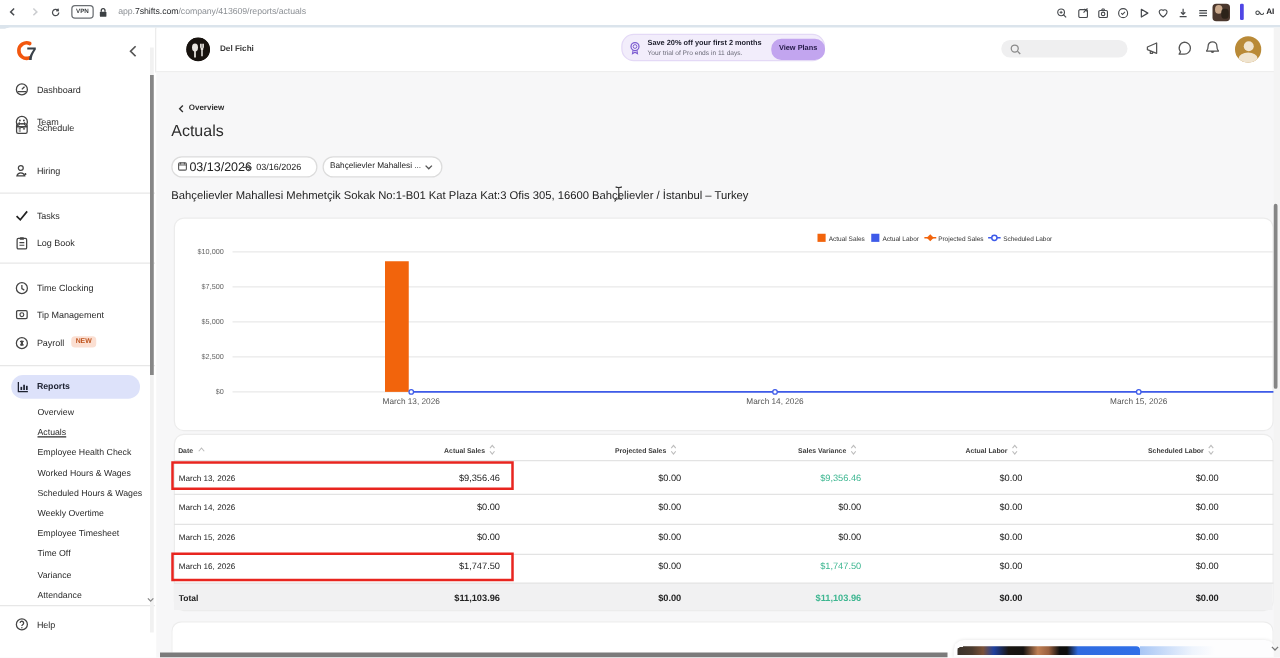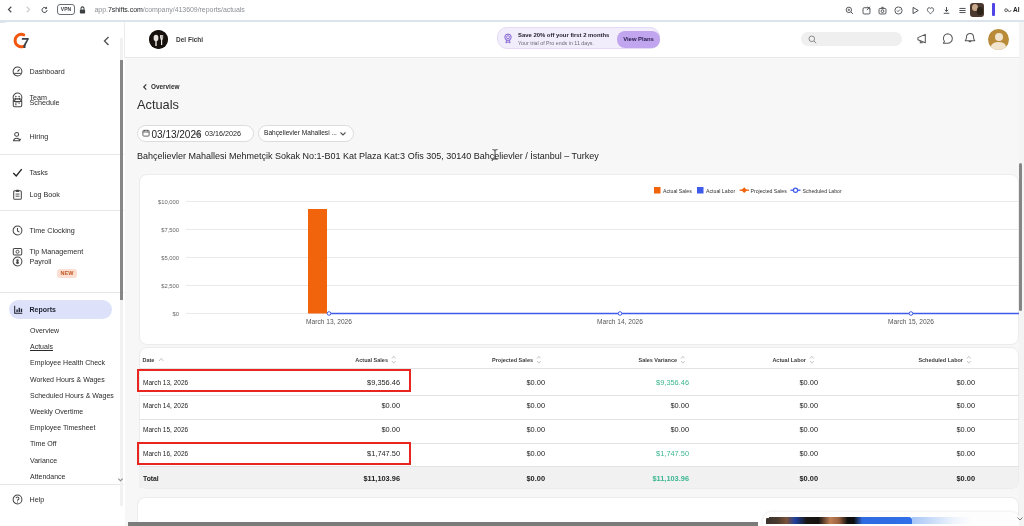--- a/index.html
+++ b/index.html
@@ -124,21 +124,21 @@
       </svg>Log Book</div>
   <div class="divider" style="top:188px"></div>
   <div class="navitem" style="top:201px"><svg width="11" height="11" viewBox="0 0 13 13">
         <circle cx="6.5" cy="6.5" r="5.2" stroke="#444" stroke-width="1.2" fill="none"></circle>
         <path d="M6.5 3.5 V7 l2.3 1.4" stroke="#444" stroke-width="1.2" fill="none"></path>
       </svg>Time Clocking</div>
   <div class="navitem" style="top:222.5px"><svg width="11" height="11" viewBox="0 0 13 13">
         <rect x="1.5" y="3" width="10" height="7.5" rx="1.2" stroke="#444" stroke-width="1.2" fill="none"></rect>
         <circle cx="6.5" cy="6.8" r="1.8" stroke="#444" stroke-width="1.1" fill="none"></circle>
       </svg>Tip Management</div>
-  <div class="navitem" style="top:232px"><svg width="11" height="11" viewBox="0 0 13 13">
+  <div class="navitem" style="top:245px"><svg width="11" height="11" viewBox="0 0 13 13">
         <circle cx="6.5" cy="6.5" r="5.2" stroke="#444" stroke-width="1.2" fill="none"></circle>
         <path d="M8.3 4.8 a1.8 1.3 0 1 0 0 3.4 h-3.6 a1.8 1.3 0 1 0 0-3.4" stroke="#444" stroke-width="1.1" fill="none"></path>
         <path d="M6.5 3.8 v5.4" stroke="#444" stroke-width="1.1"></path>
       </svg>Payroll</div>
   <div class="abs" style="left:57px;top:247px;background:#fbdfd2;color:#c05621;font-size:5.5px;font-weight:bold;border-radius:3px;padding:1.5px 3.5px;line-height:1">NEW</div>
   <div class="divider" style="top:270px"></div>
   <div id="reportspill"><svg style="margin:0 6px 0 3.5px" width="11" height="11" viewBox="0 0 13 13">
         <path d="M2 2 v9 h9" stroke="#1c2130" stroke-width="1.2" fill="none"></path>
         <rect x="4" y="6.5" width="1.6" height="3" fill="#1c2130"></rect>
         <rect x="6.6" y="4.5" width="1.6" height="5" fill="#1c2130"></rect>
@@ -224,21 +224,21 @@
 <div class="abs" style="left:151.5px;top:129px;font-size:10px;color:#222">03/13/2026</div>
 <svg class="abs" style="left:193px;top:129.5px" width="9" height="8" viewBox="0 0 9 8">
     <path d="M1 4 h6.5 M5 1.5 L7.8 4 L5 6.5" stroke="#555" stroke-width=".9" fill="none"></path>
   </svg>
 <div class="abs" style="left:205px;top:129px;font-size:7.2px;color:#222">03/16/2026</div>
 <div class="abs" style="left:258px;top:124.5px;width:96px;height:17px;background:#fff;border:1px solid #dcdcdc;border-radius:8.5px"></div>
 <div class="abs" style="left:264px;top:129px;font-size:6.6px;color:#222;white-space:nowrap">Bahçelievler Mahallesi ...</div>
 <svg class="abs" style="left:339px;top:130.5px" width="8" height="6" viewBox="0 0 8 6">
     <path d="M1.5 1.5 L4 4 L6.5 1.5" stroke="#555" stroke-width="1.1" fill="none"></path>
   </svg>
-<div class="abs" style="left:137px;top:151px;font-size:9px;color:#222;white-space:nowrap">Bahçelievler Mahallesi Mehmetçik Sokak No:1-B01 Kat Plaza Kat:3 Ofis 305, 30140 Bahçelievler / İstanbul – Turkey</div>
+<div class="abs" style="left:137px;top:151px;font-size:9px;color:#222;white-space:nowrap">Bahçelievler Mahallesi Mehmetçik Sokak No:1-B01 Kat Plaza Kat:3 Ofis 305, 16600 Bahçelievler / İstanbul – Turkey</div>
 <svg class="abs" style="left:491px;top:148px" width="8" height="13" viewBox="0 0 8 13">
     <path d="M1.5 1.5 c1 .5 2 .5 2.5 .5 c.5 0 1.5 0 2.5 -.5 M4 2 v9 M1.5 11.5 c1-.5 2-.5 2.5-.5 c.5 0 1.5 0 2.5 .5" stroke="#333" stroke-width=".9" fill="none"></path>
   </svg>
 
 <div class="card" style="left:139px;top:174px;width:880px;height:171px"></div>
 <svg class="abs" style="left:139px;top:174px" width="880" height="171" viewBox="0 0 880 171">
   <g font-size="5.2" fill="#333">
     <rect x="515" y="13" width="6.5" height="6.5" fill="#f2640c"></rect>
     <text x="524" y="18.5">Actual Sales</text>
     <rect x="558" y="13" width="6.5" height="6.5" fill="#3e5be9"></rect>

